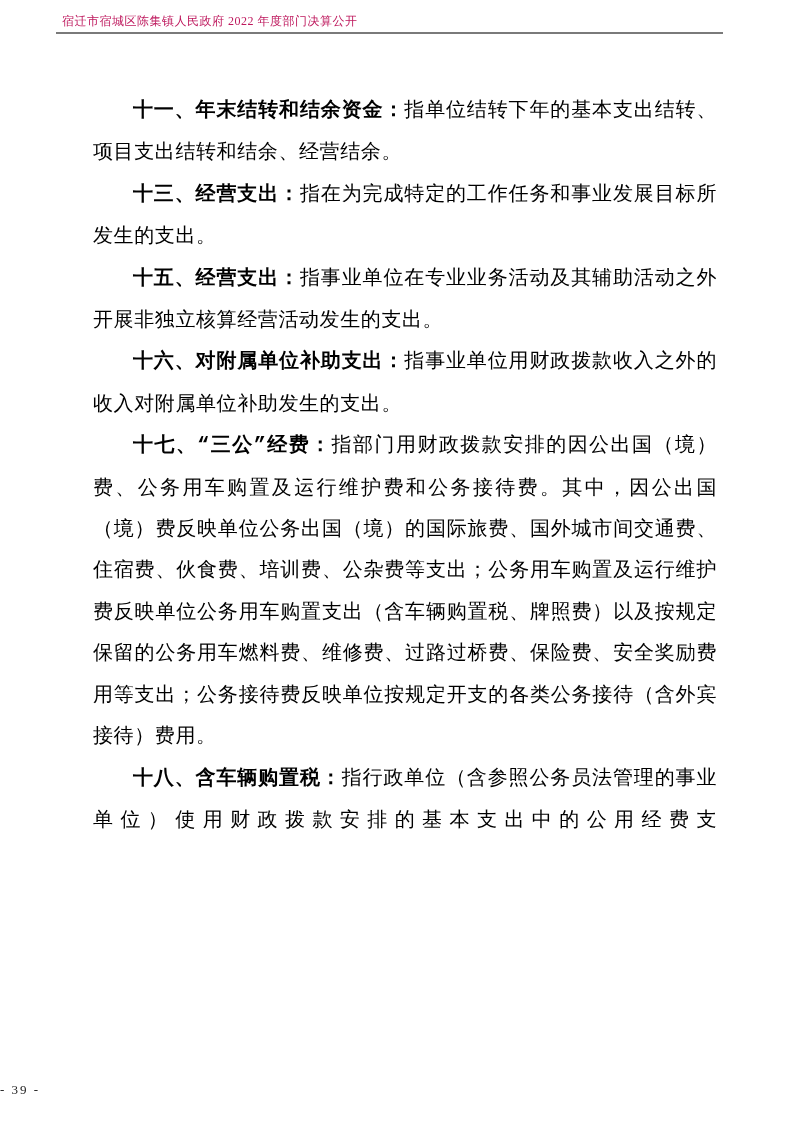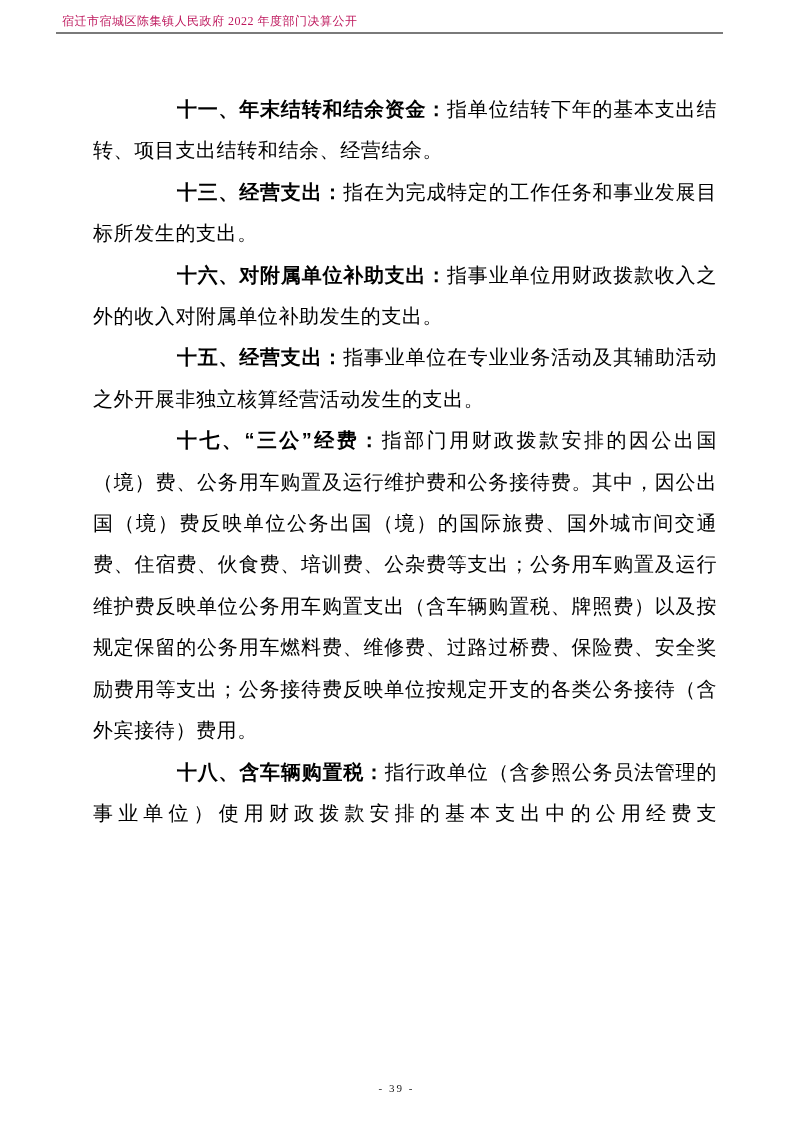--- a/index.html
+++ b/index.html
@@ -46,33 +46,32 @@
   }
   .content p {
     margin: 0;
     text-indent: 2em;
   }
   .content p.justify-last {
     text-align-last: justify;
   }
   .term {
     font-weight: bold;
-    font-family: Liberation Sans, sans-serif;
-    margin-left: 44px;
+    font-family: Liberation Mono, monospace;
   }
   .definition {
     font-weight: normal;
   }
   .footer {
     position: absolute;
     top: 1082px;
     left: 0;
     width: 100%;
-    text-align: center;
-    font-size: 11px;
+    text-align: left;
+    font-size: 13px;
     letter-spacing: 2px;
     color: #1a1a1a;
   }
 </style>
 </head>
 <body>
 
 <div class="page">
 
   <div class="header-title">宿迁市宿城区陈集镇人民政府 2022 年度部门决算公开</div>
@@ -80,23 +79,23 @@
   <div class="header-rule"></div>
 
   <div class="content">
 
     <p><span class="term">十一、年末结转和结余资金：</span><span class="definition">指单位结转下年的基本支出结转、项目支出结转和结余、经营结余。</span></p>
 
 
     <p><span class="term">十三、经营支出：</span><span class="definition">指在为完成特定的工作任务和事业发展目标所发生的支出。</span></p>
 
 
+    <p><span class="term">十五、经营支出：</span><span class="definition">指事业单位在专业业务活动及其辅助活动之外开展非独立核算经营活动发生的支出。</span></p>
+
     <p><span class="term">十六、对附属单位补助支出：</span><span class="definition">指事业单位用财政拨款收入之外的收入对附属单位补助发生的支出。</span></p>
-
-    <p><span class="term">十五、经营支出：</span><span class="definition">指事业单位在专业业务活动及其辅助活动之外开展非独立核算经营活动发生的支出。</span></p>
 
     <p><span class="term">十七、“三公”经费：</span><span class="definition">指部门用财政拨款安排的因公出国（境）费、公务用车购置及运行维护费和公务接待费。其中，因公出国（境）费反映单位公务出国（境）的国际旅费、国外城市间交通费、住宿费、伙食费、培训费、公杂费等支出；公务用车购置及运行维护费反映单位公务用车购置支出（含车辆购置税、牌照费）以及按规定保留的公务用车燃料费、维修费、过路过桥费、保险费、安全奖励费用等支出；公务接待费反映单位按规定开支的各类公务接待（含外宾接待）费用。</span></p>
 
     <p class="justify-last"><span class="term">十八、含车辆购置税：</span><span class="definition">指行政单位（含参照公务员法管理的事业单位）使用财政拨款安排的基本支出中的公用经费支</span></p>
 
   </div>
 
   <div class="footer">- 39 -</div>
 
 </div>

